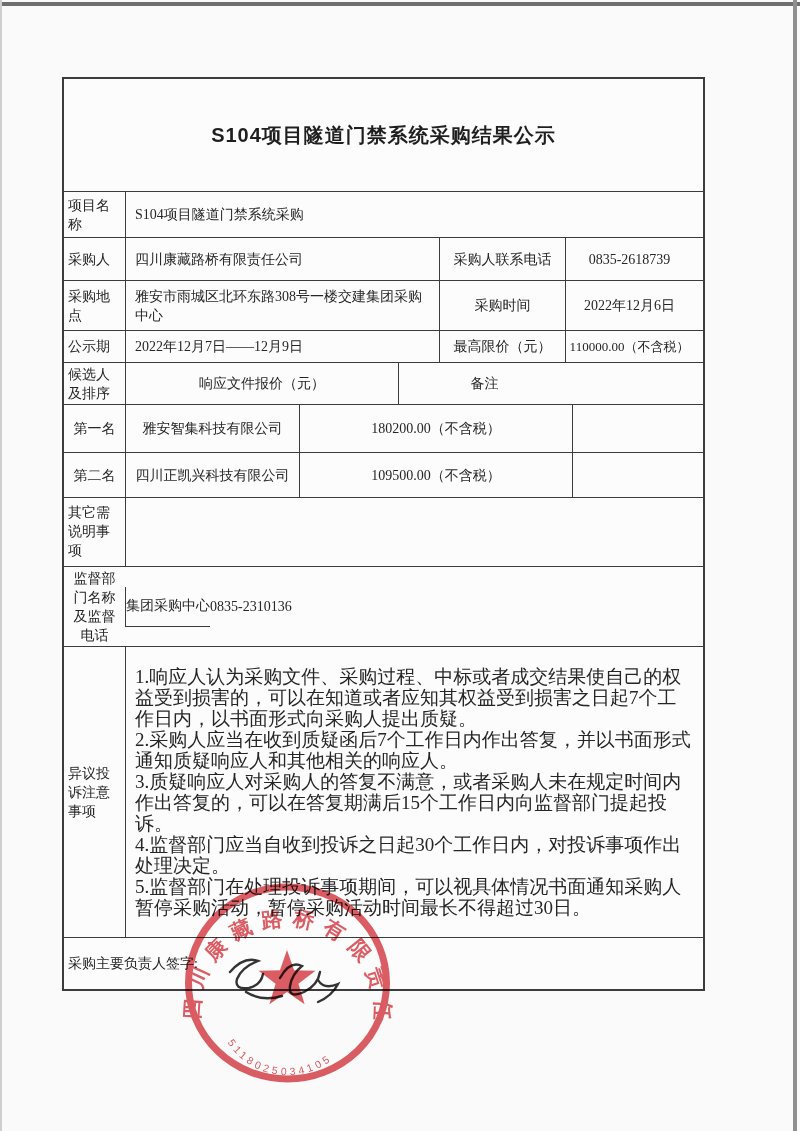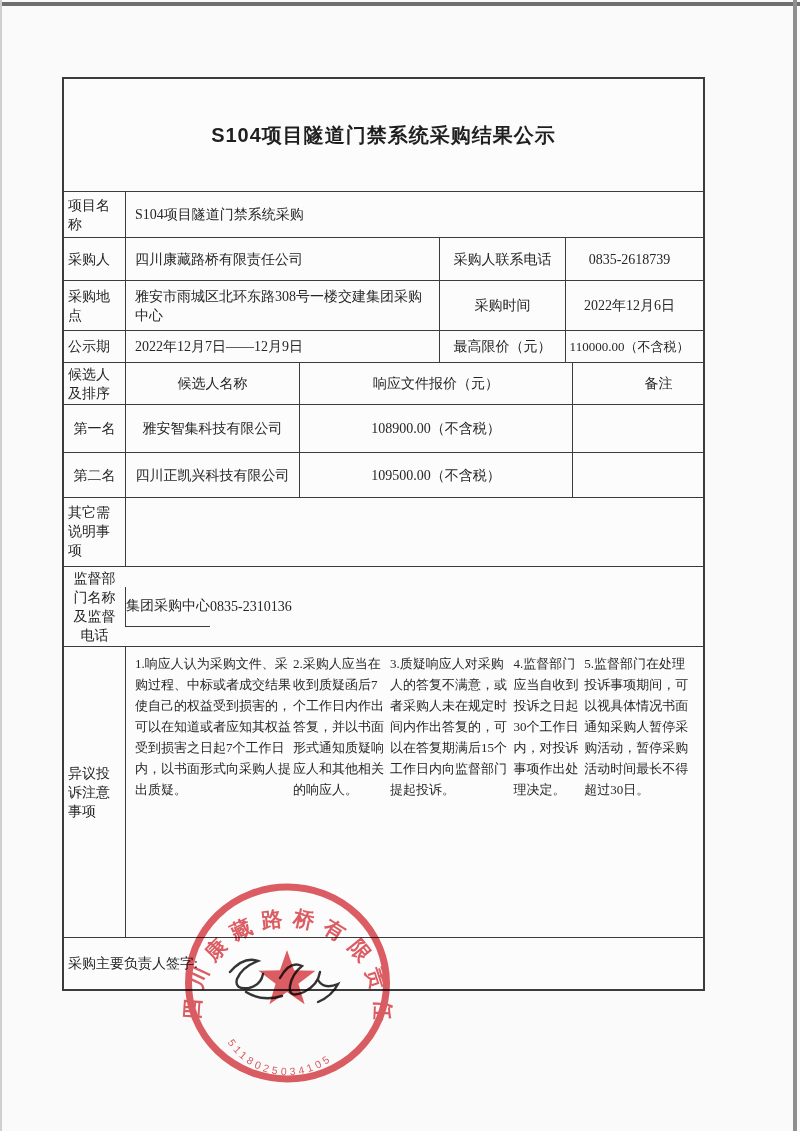--- a/index.html
+++ b/index.html
@@ -53,22 +53,22 @@
   .w-cand-c { width:273px; }
   .w-cand-d { width:131px;padding-left:41px; }
   .w-span   { width:578px; }
 
   .superv-content { width:578px; display:flex; flex-direction:row; border-left:1.5px solid #3c3c3c; }
   .superv-sub { height:40px; display:flex; align-items:center; justify-content:center; font-size:14px; }
   .superv-sub:first-child { border-bottom:1.5px solid #3c3c3c; }
 
   .objection-body {
     width:578px; border-left:1.5px solid #3c3c3c;
-    display:flex; flex-direction:row; justify-content:center;
-    padding:6px 8px 6px 9px; font-size:13px; line-height:21px;
+    display:flex; flex-direction:column; justify-content:center;
+    padding:6px 8px 6px 9px; font-size:19px; line-height:21px;
   }
   .sign-cell { width:100%; display:flex; align-items:center; padding:2px 4px; font-size:14px; }
 
   
   .seal {
     position:absolute; left:180px; top:880px; width:215px; height:210px;
     mix-blend-mode:multiply; opacity:.88; pointer-events:none;
   }
   .handwriting {
     position:absolute; left:222px; top:946px; width:130px; height:70px;
@@ -112,29 +112,28 @@
   <div class="row r-public">
     <div class="cell lab">公示期</div>
     <div class="cell val-left w-info-b">2022年12月7日——12月9日</div>
     <div class="cell ctr w-info-c">最高限价（元）</div>
     <div class="cell ctr w-info-d" style="font-size:13px">110000.00（不含税）</div>
   </div>
 
   <div class="row r-candh">
     <div class="cell lab">候选人
 及排序</div>
-    <div class="cell ctr w-cand-b">候选人名称</div>
     <div class="cell ctr w-cand-c">响应文件报价（元）</div>
     <div class="cell ctr w-cand-d">备注</div>
   </div>
 
   <div class="row r-cand1">
     <div class="cell lab ctr" style="white-space:normal">第一名</div>
     <div class="cell ctr w-cand-b">雅安智集科技有限公司</div>
-    <div class="cell ctr w-cand-c">108900.00（不含税）</div>
+    <div class="cell ctr w-cand-c">180200.00（不含税）</div>
     <div class="cell ctr w-cand-d"></div>
   </div>
 
   <div class="row r-cand2">
     <div class="cell lab ctr" style="white-space:normal">第二名</div>
     <div class="cell ctr w-cand-b">四川正凯兴科技有限公司</div>
     <div class="cell ctr w-cand-c">109500.00（不含税）</div>
     <div class="cell ctr w-cand-d"></div>
   </div>
 

